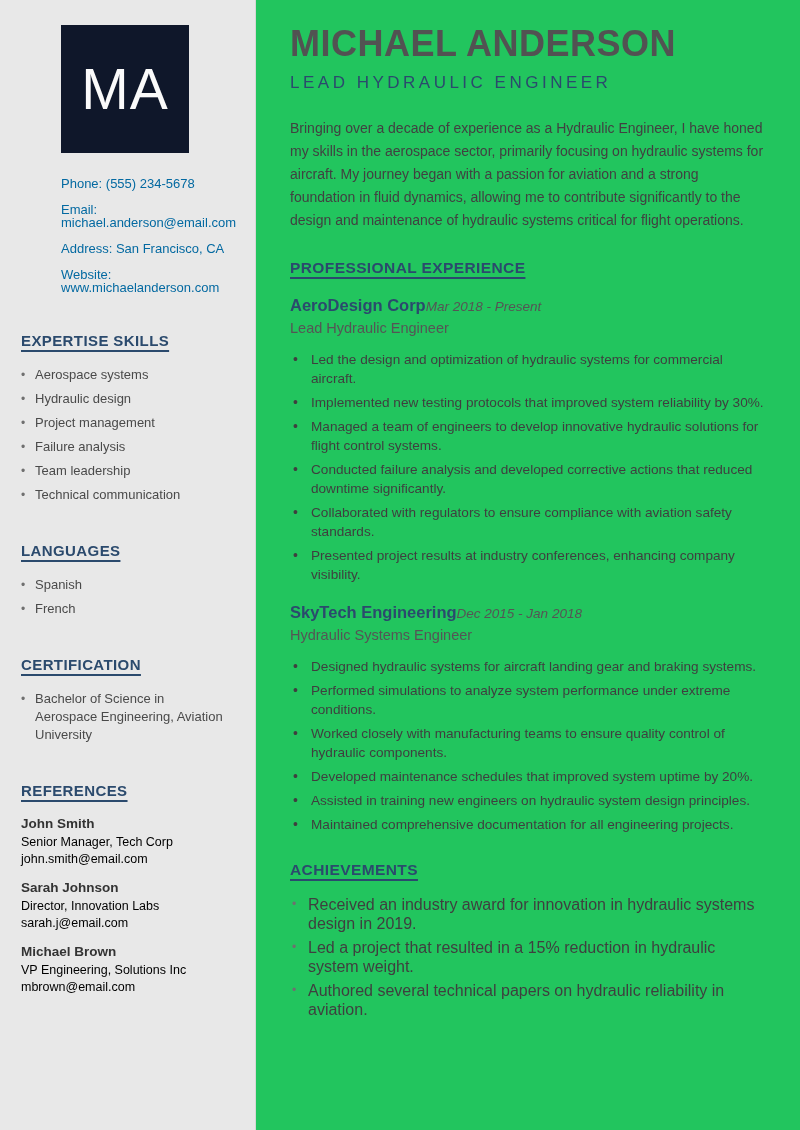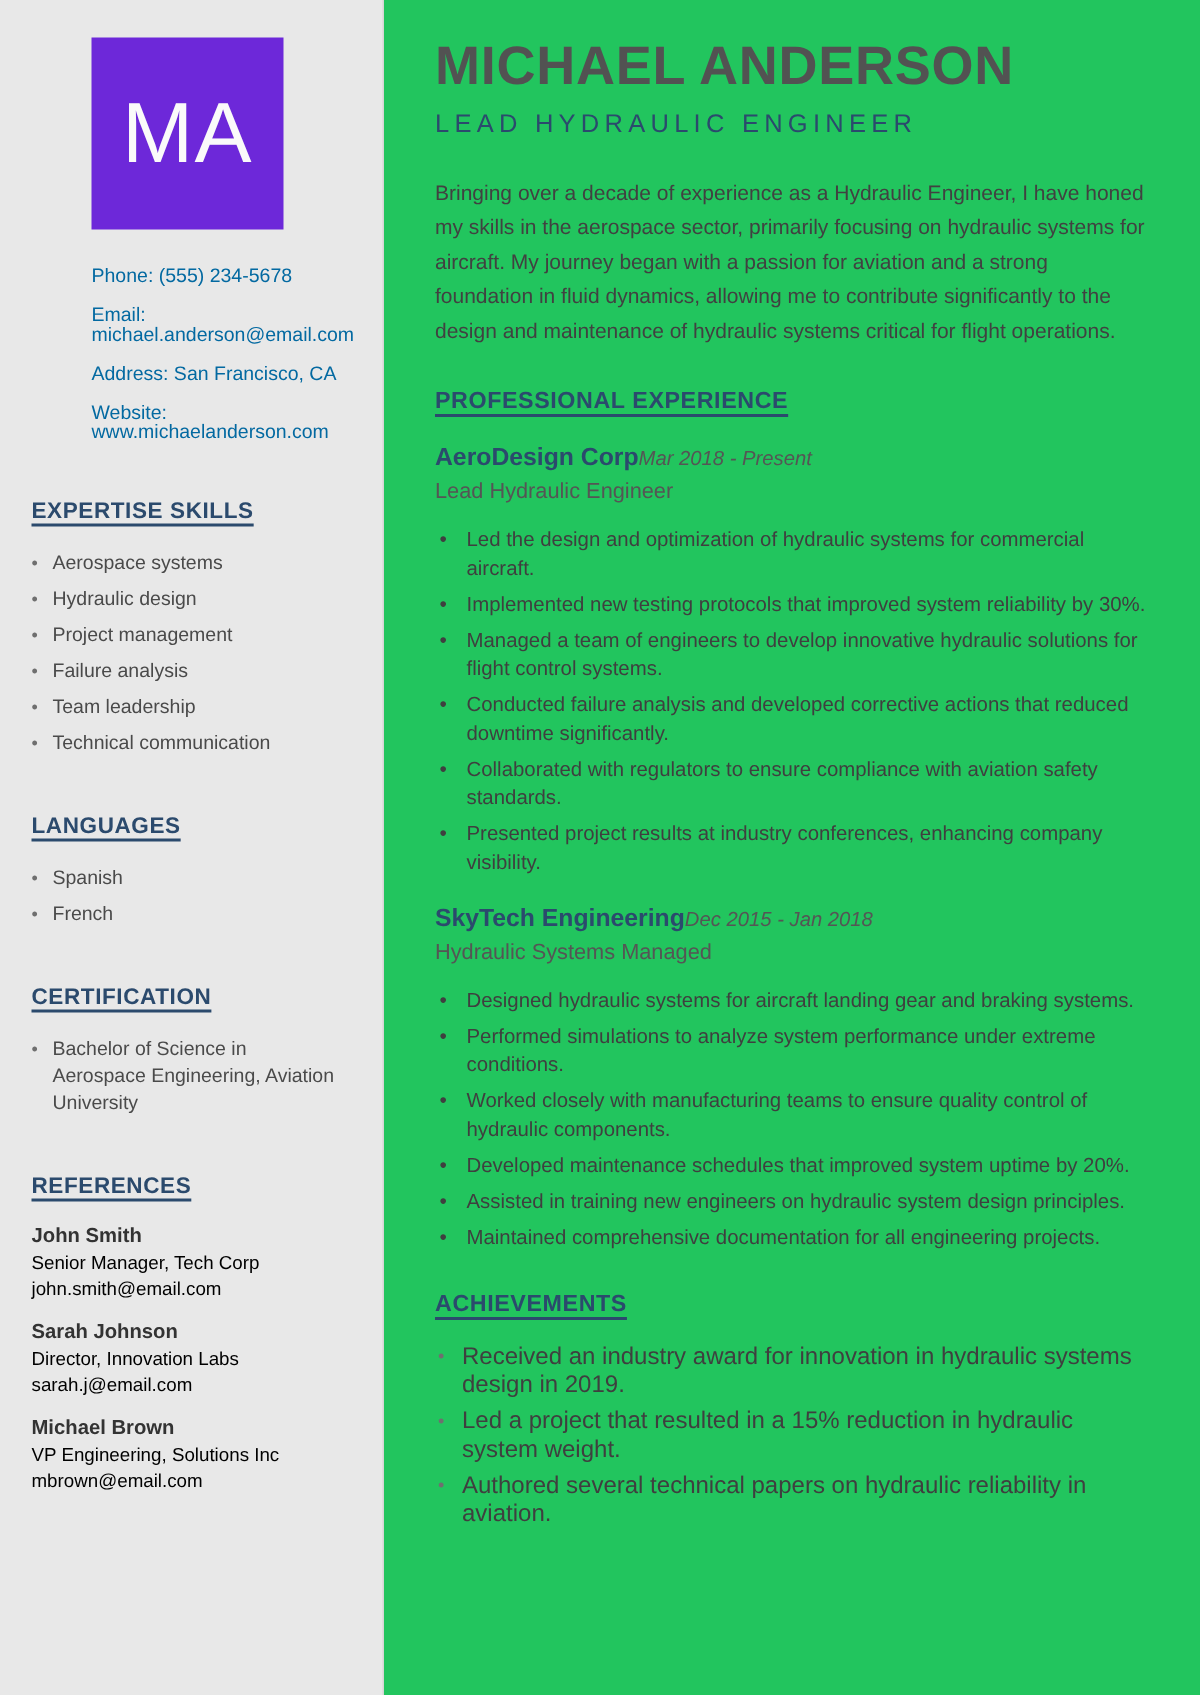--- a/index.html
+++ b/index.html
@@ -16,21 +16,21 @@
   .sidebar {
     width: 256px;
     min-width: 256px;
     height: 100%;
     background: #e8e8e8;
     border-right: 1px solid #d6d6d6;
     padding: 25px 26px 30px 21px;
   }
   .monogram-box {
     width: 128px; height: 128px;
-    background: #6d28d9;
+    background: #0f172a;
     margin: 0 auto;
     display: flex; align-items: center; justify-content: center;
   }
   .monogram-box .initials {
     color: #fafafa;
     font-size: 57px;
     font-weight: 400;
     letter-spacing: 1px;
   }
   .contact { margin-top: 24px; }
@@ -256,21 +256,21 @@
           <li>Collaborated with regulators to ensure compliance with aviation safety standards.</li>
           <li>Presented project results at industry conferences, enhancing company visibility.</li>
         </ul>
       </div>
 
       <div class="job">
         <div class="job-header">
           <span class="company">SkyTech Engineering</span>
           <span class="dates">Dec 2015 - Jan 2018</span>
         </div>
-        <div class="job-role">Hydraulic Systems Managed</div>
+        <div class="job-role">Hydraulic Systems Engineer</div>
         <ul class="job-list">
           <li>Designed hydraulic systems for aircraft landing gear and braking systems.</li>
           <li>Performed simulations to analyze system performance under extreme conditions.</li>
           <li>Worked closely with manufacturing teams to ensure quality control of hydraulic components.</li>
           <li>Developed maintenance schedules that improved system uptime by 20%.</li>
           <li>Assisted in training new engineers on hydraulic system design principles.</li>
           <li>Maintained comprehensive documentation for all engineering projects.</li>
         </ul>
       </div>
     </section>

